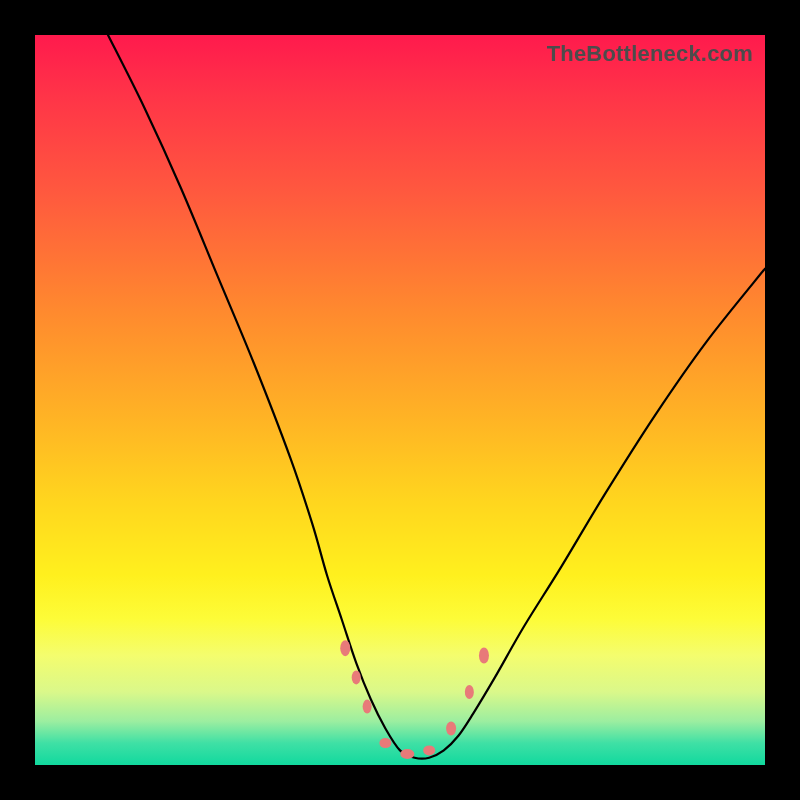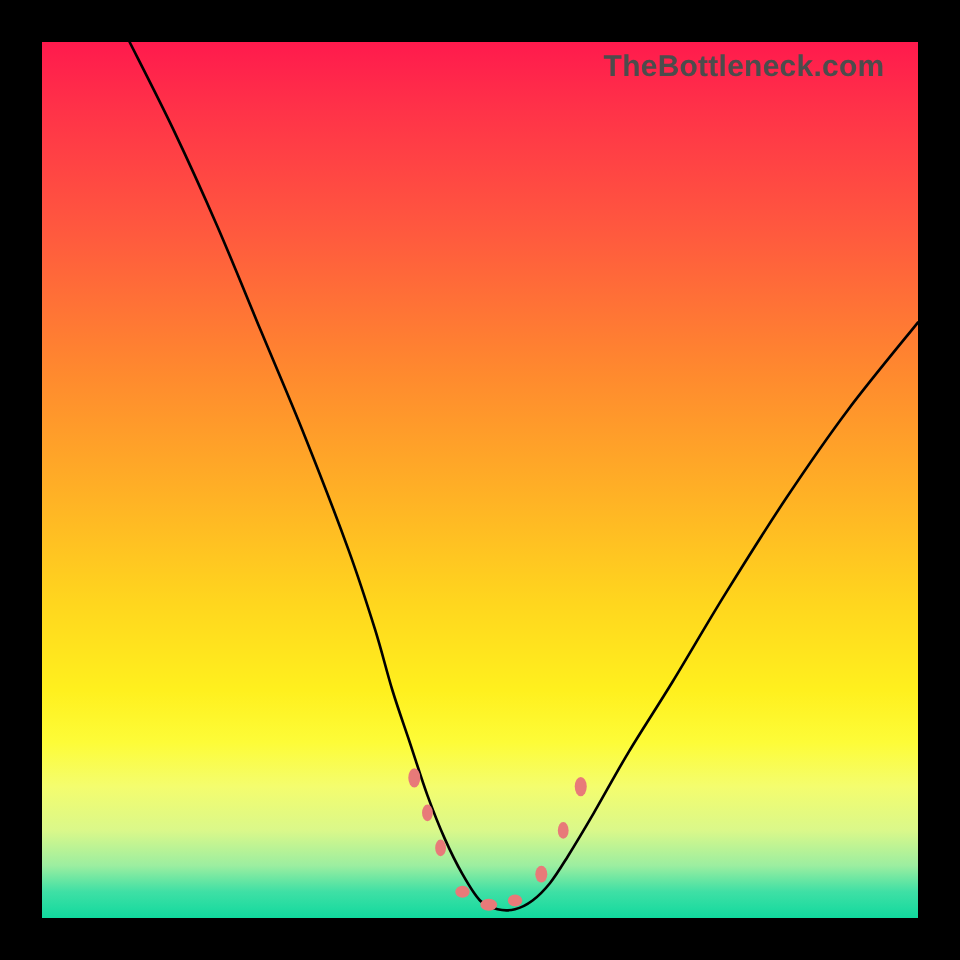--- a/index.html
+++ b/index.html
@@ -35,23 +35,23 @@
       #f4fd6e 85%,
       #daf88a 90%,
       #9ceea0 94%,
       #3fe0a5 97%,
       #11d99e 100%
     );
   }
   .attribution {
     position: absolute;
     top: 6px;
-    right: 28px;
+    right: 12px;
     font-family: Arial, Helvetica, sans-serif;
-    font-size: 25px;
+    font-size: 22px;
     font-weight: 600;
     color: #4c4c4c;
     letter-spacing: 0.2px;
   }
   svg.curve {
     position: absolute;
     left: 0;
     top: 0;
     width: 730px;
     height: 730px;

